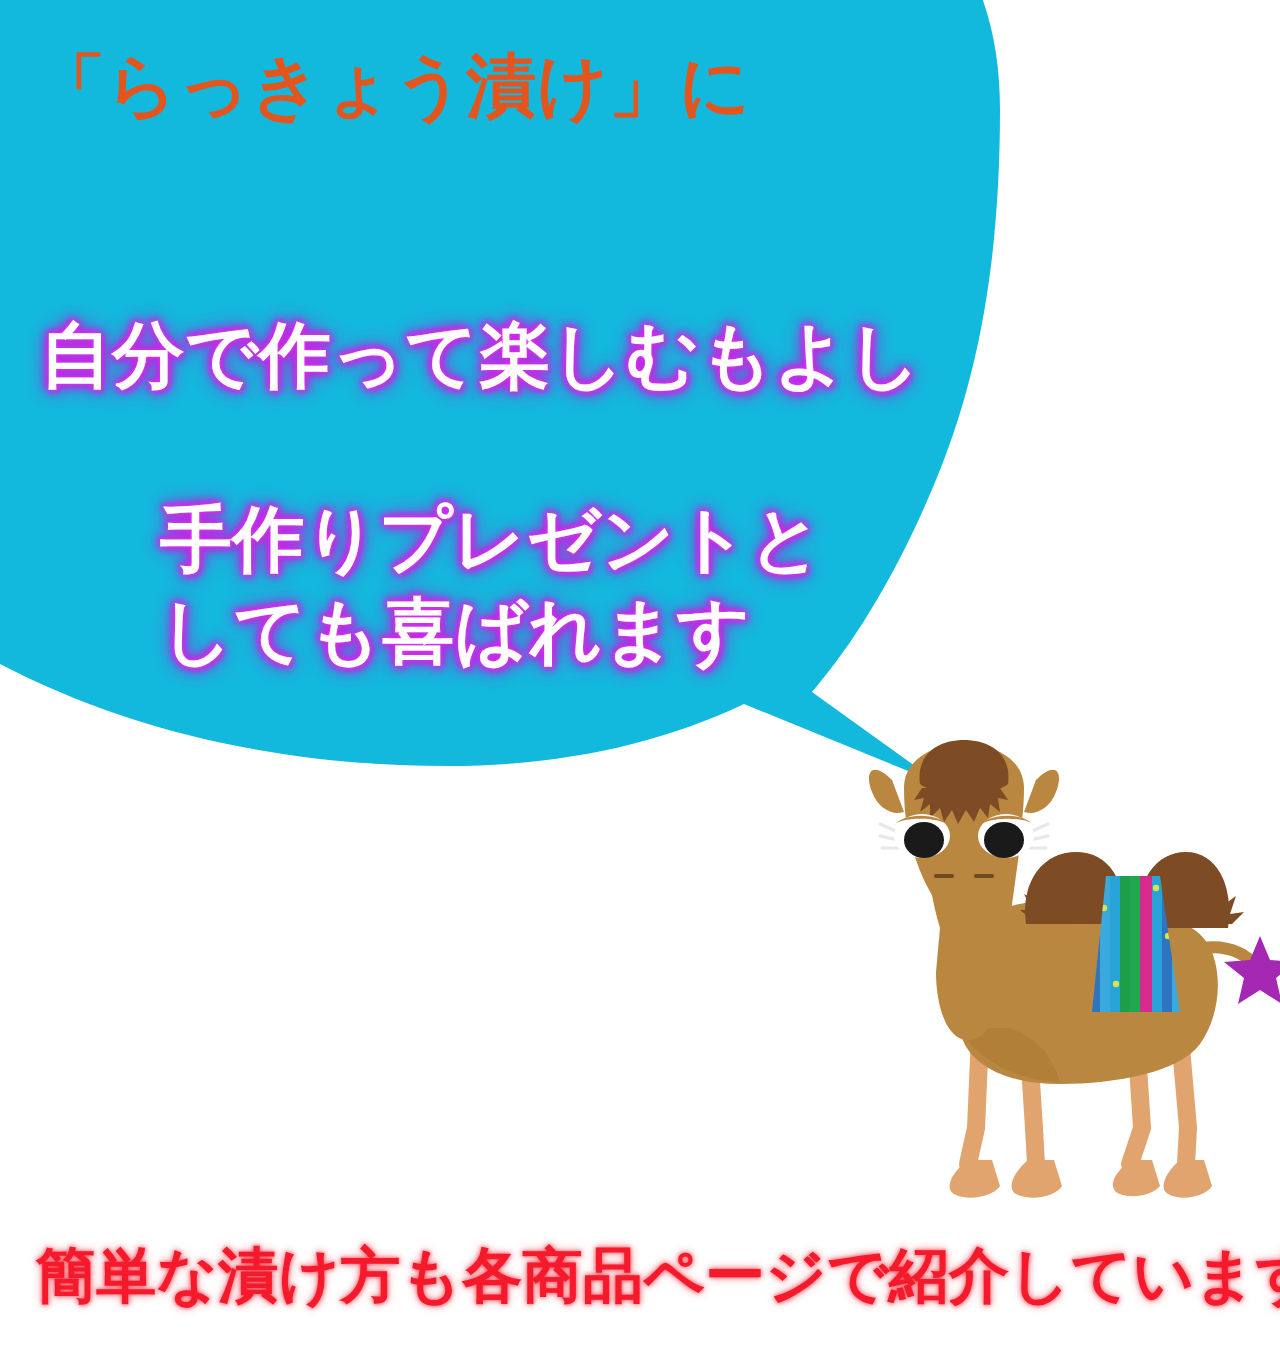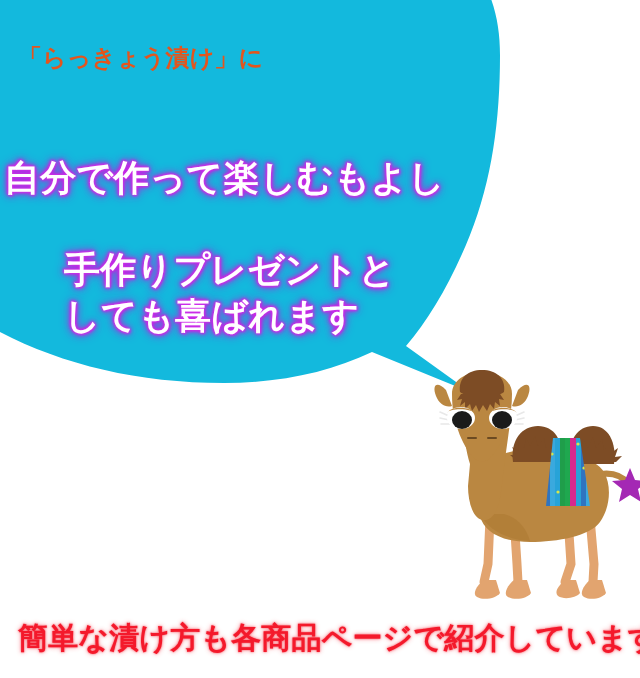--- a/index.html
+++ b/index.html
@@ -35,41 +35,41 @@
   .line{
     position:absolute;
     white-space:nowrap;
     font-weight:700;
     letter-spacing:0.005em;
   }
 
   
   .hl{
     color:#e4551d;
-    font-size:24px;
+    font-size:35px;
     line-height:1.0;
     font-weight:700;
-    margin-top:20px;
   }
   #hl1{ left:18px;  top:26px; }
   #hl2{ left:30px;  top:72px; }
 
   
   .wl{
     color:#ffffff;
     font-size:36px;
     line-height:1.0;
     font-weight:700;
     text-shadow:
        0 0 2px #d83cf0,
        0 0 4px #c92ae8,
        0 0 7px #bf24e0,
        0 0 11px #b01ad6,
        1px 1px 3px #c92ae8,
       -1px -1px 3px #c92ae8;
+    margin-left: 16px;
   }
   #wl1{ left:4px;   top:160px; }
   #wl2{ left:64px;  top:252px; }
   #wl3{ left:64px;  top:298px; }
 
   
   #rl1{
     left:18px; top:618px;
     color:#f4192b;
     font-size:30px;

